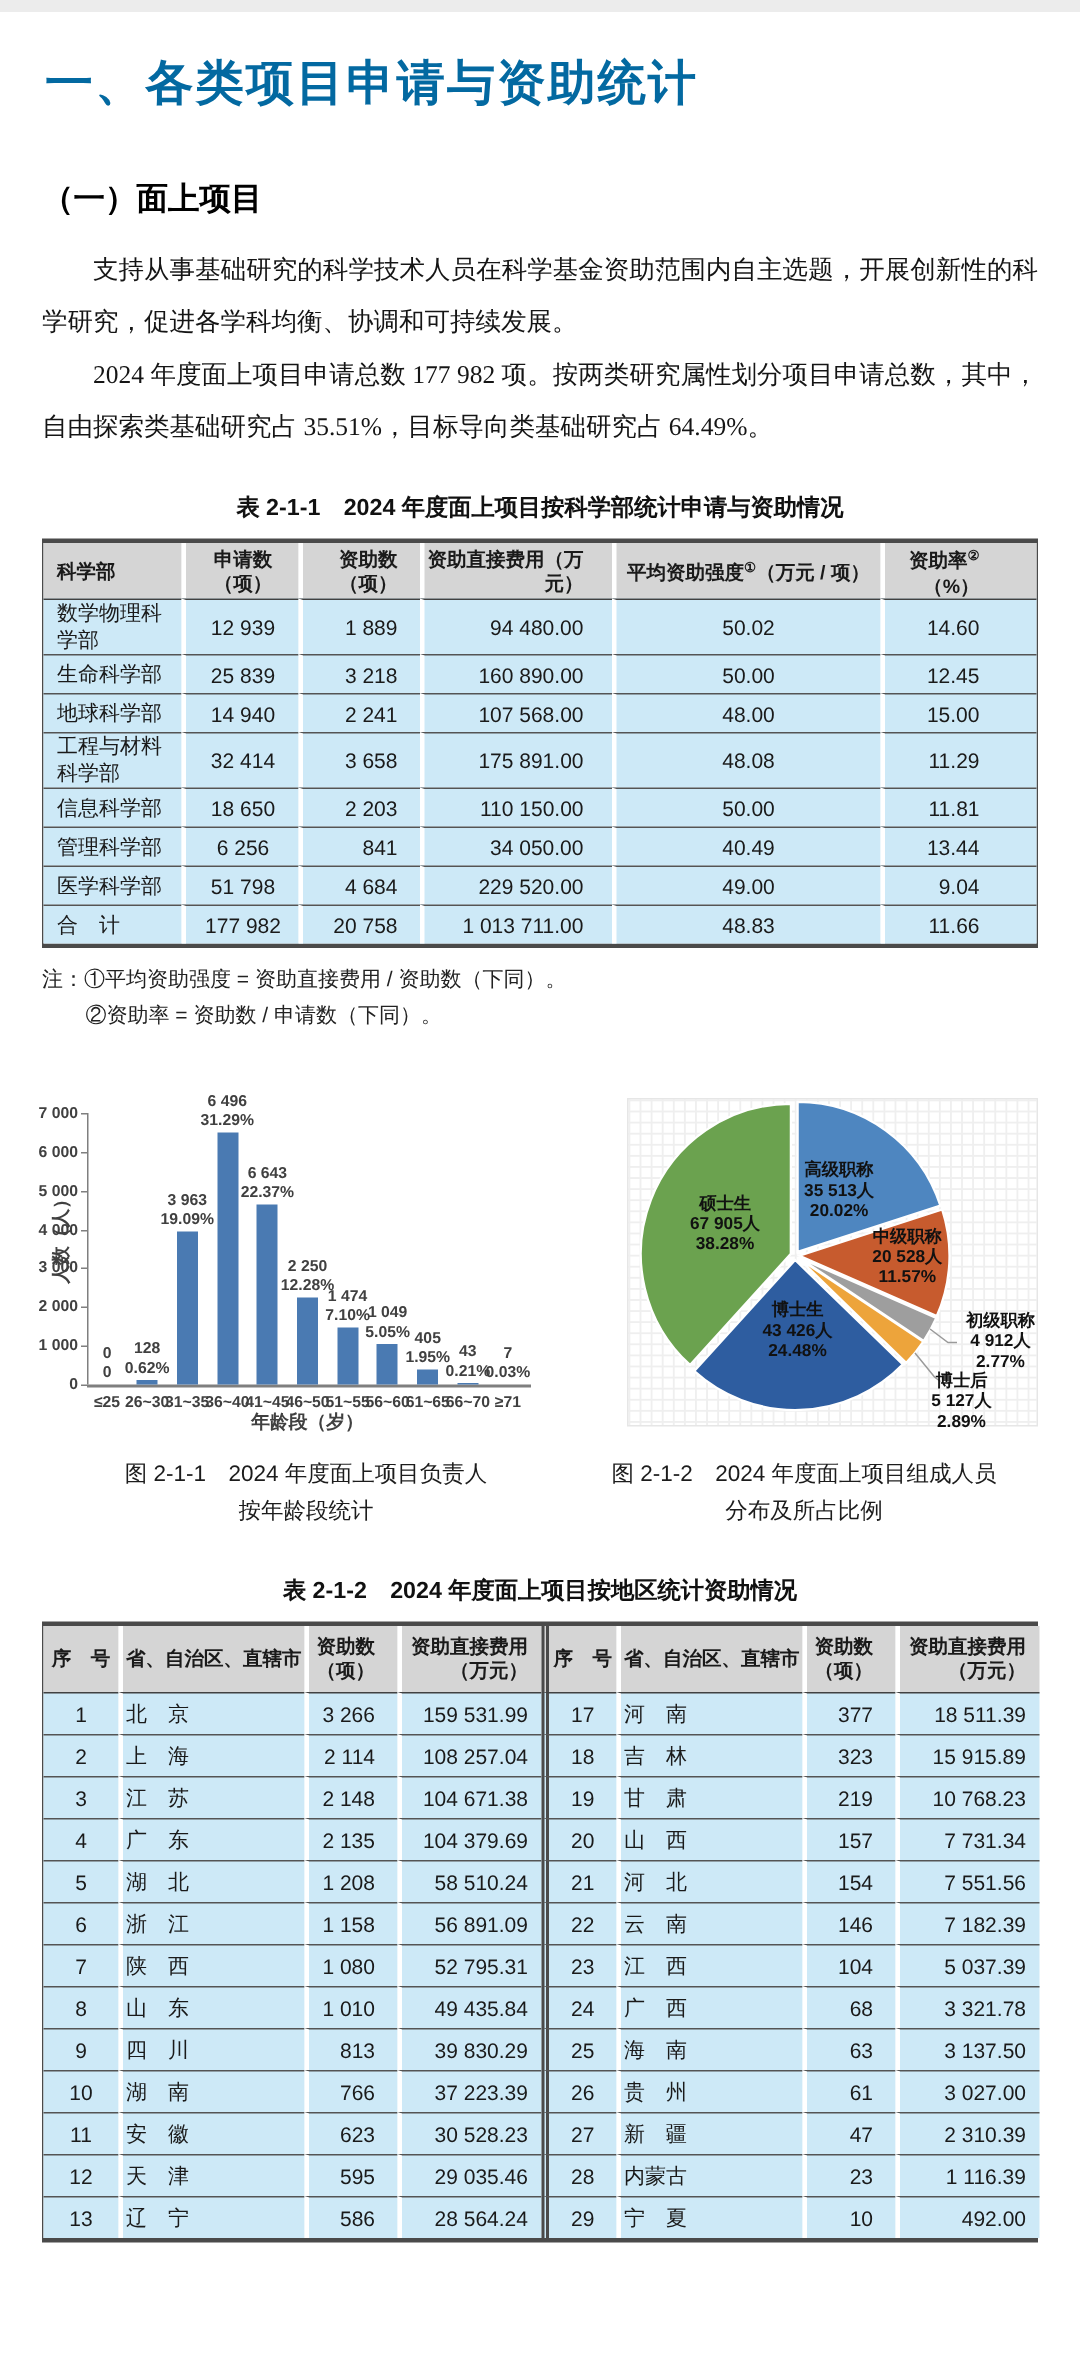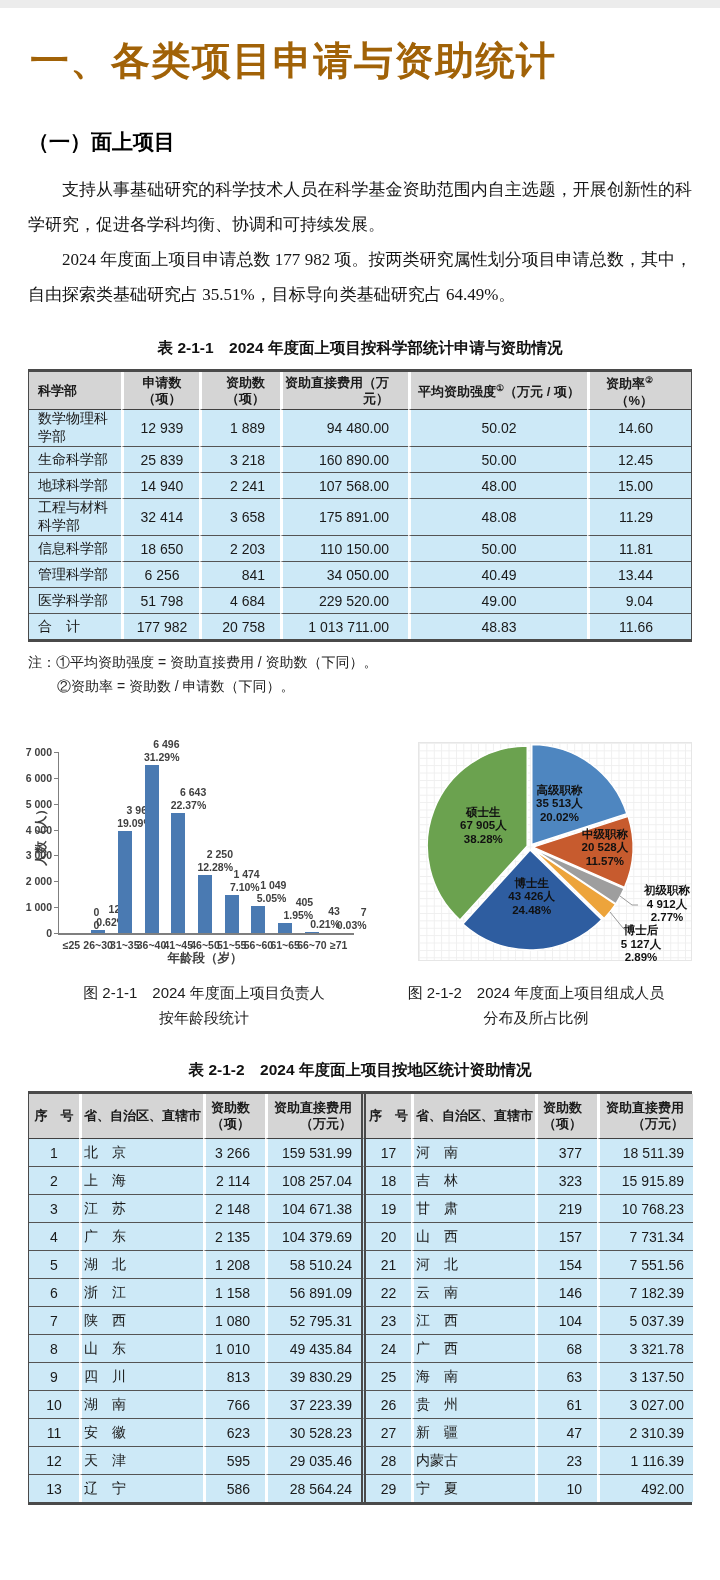--- a/index.html
+++ b/index.html
@@ -1,19 +1,19 @@
 <!DOCTYPE html>
 <html><head>
 <meta charset="utf-8">
 <style>
   html,body{margin:0;padding:0;background:#fff}
   body{width:720px;font-family:"Liberation Sans",sans-serif;color:#1a1a1a}
   .topstrip{height:8px;background:#ececec}
   .content{padding:0 28px 26px 28px}
-  .h1{color:#a16207;font-size:39px;font-weight:bold;letter-spacing:1.5px;margin:26px 0 0 2px}
+  .h1{color:#0369a1;font-size:32px;font-weight:bold;letter-spacing:1.5px;margin:26px 0 0 2px}
   .h2{color:#000000;font-size:21px;font-weight:bold;margin:40px 0 16px 0}
   .para{font-family:"Liberation Serif",serif;font-size:17px;line-height:35px;text-indent:2em;text-align:justify;margin:0;color:#151515}
   .tbl-title{text-align:center;font-weight:bold;font-size:15.5px;margin:26px 0 10px 0;color:#111}
   .tbl-wrap{border:1px solid #4a4a4a;border-top-width:3px;border-bottom-width:3px}
   table{border-collapse:separate;border-spacing:0;width:100%;table-layout:fixed}
   th{background:#d5d5d5;font-size:13px;font-weight:bold;padding:0 1px;height:37px;vertical-align:middle;line-height:16px}
   td{background:#cde9f7;font-size:14px;vertical-align:middle;padding:0 1px}
   .t1 td{height:25px}
   .t2 td{height:27px}
   .t2 th{height:44px}
@@ -34,21 +34,21 @@
   .t2 td.divl,.t2 th.divl{border-left:5px double #4a4a4a}
   .notes{font-size:14px;line-height:24px;margin-top:8px;color:#222}
   .notes .n2{margin-left:29px}
   .charts-row{display:flex;margin-top:16px}
   .chart-box{position:relative;width:352px;height:252px;flex:none}
   .chart-box.pie-box{width:312px}
   .axis-line{position:absolute;background:#7f7f7f}
   .ytick-label{position:absolute;font-size:10.5px;font-weight:bold;color:#404040;text-align:right;width:30px}
   .ytick-mark{position:absolute;width:4px;height:1px;background:#7f7f7f}
   .bar{position:absolute;width:14px}
-  .bar-label{position:absolute;font-size:10.5px;font-weight:bold;color:#404040;line-height:12.5px;text-align:right;width:56px;white-space:nowrap}
+  .bar-label{position:absolute;font-size:10.5px;font-weight:bold;color:#404040;line-height:12.5px;text-align:center;width:56px;white-space:nowrap}
   .xtick{position:absolute;font-size:10.5px;font-weight:bold;color:#404040;text-align:center;width:44px;white-space:nowrap}
   .xlab{position:absolute;font-size:12.5px;font-weight:bold;color:#404040;text-align:center}
   .ylab{position:absolute;left:-62px;top:112px;width:150px;text-align:center;transform:rotate(-90deg);font-size:12.5px;font-weight:bold;color:#404040}
   .pie-grid{position:absolute;left:38px;right:0;top:28px;bottom:5px;
     background-image:linear-gradient(#efefef 1px,transparent 1px),linear-gradient(90deg,#efefef 1px,transparent 1px);
     background-size:7.4px 7.4px;border:1px solid #e6e6e6}
   .pie-svg{position:absolute;left:0;top:0}
   .pie-svg text{font-size:11.5px;font-weight:bold;fill:#111}
   .captions-row{display:flex;margin-top:14px}
   .fig-caption{font-size:15px;line-height:25px;text-align:center;color:#1c1c1c}

